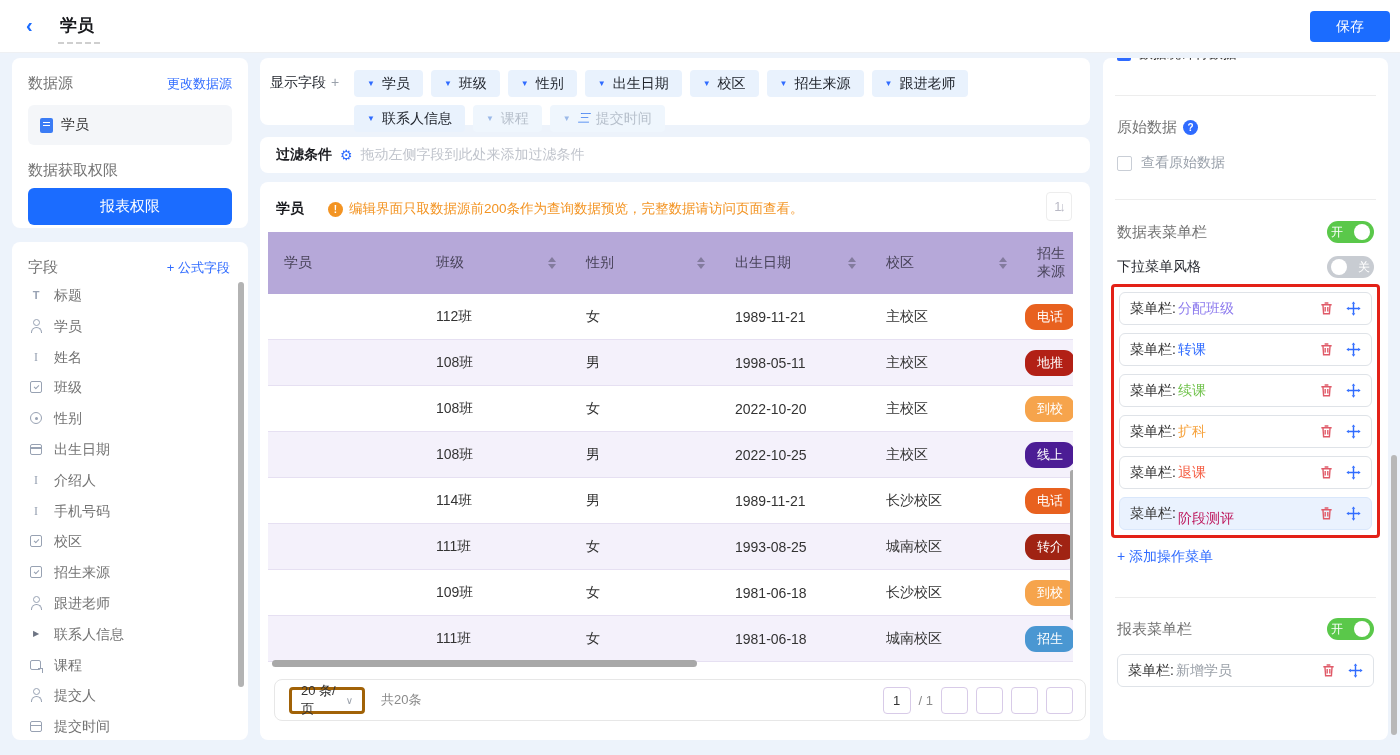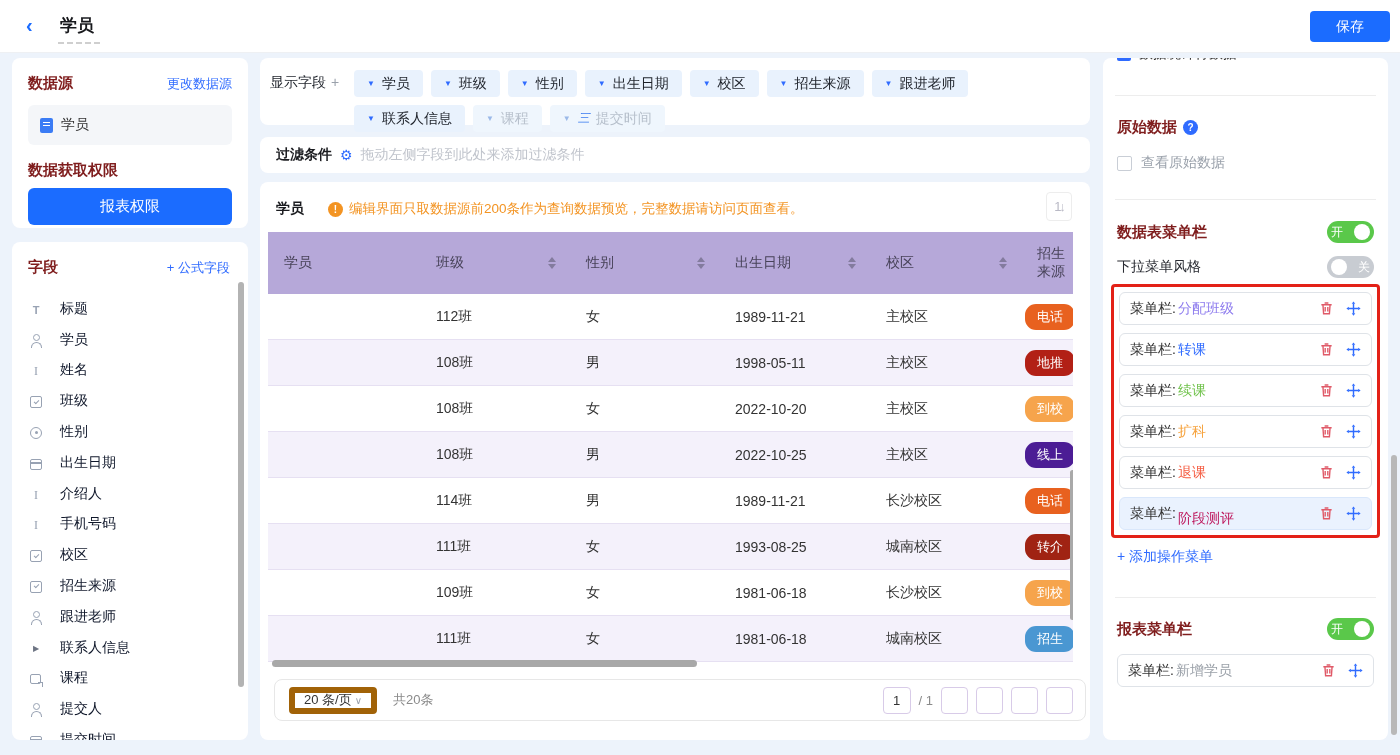--- a/index.html
+++ b/index.html
@@ -6,33 +6,33 @@
   html,body{width:1400px;height:755px;overflow:hidden;font-family:"Liberation Sans","DejaVu Sans",sans-serif;background:#edf3fb;color:#333}
   
   .topbar{position:absolute;left:0;top:0;width:1400px;height:53px;background:#fff;border-bottom:1px solid #eef0f3;z-index:5}
   .back{position:absolute;left:26px;top:14px;font-size:20px;font-weight:700;color:#1b6cff;cursor:pointer}
   .doc-title{position:absolute;left:58px;top:14px;font-size:17px;font-weight:700;color:#17181c;border-bottom:2px dashed #cfcfcf;padding:0 6px 5px 2px}
   .save-btn{position:absolute;right:10px;top:11px;width:80px;height:31px;background:#1b6cff;color:#fff;border:none;border-radius:4px;font-size:14px;cursor:pointer}
   
   .card{position:absolute;background:#fff;border-radius:8px}
   
   .ds-card{left:12px;top:58px;width:236px;height:170px;padding:16px}
-  .sec-title{font-size:15px;font-weight:700;color:#7f1d1d}
+  .sec-title{font-size:15px;font-weight:400;color:#737373}
   .link{color:#2f6bff;font-size:13px;cursor:pointer}
   .ds-head{display:flex;justify-content:space-between;align-items:center}
   .ds-item{margin-top:12px;height:40px;background:#f4f6f9;border-radius:6px;display:flex;align-items:center;padding:0 12px;gap:8px;font-size:14px}
   .doc-ico{width:13px;height:15px;background:#3b7cf5;border-radius:2px;position:relative}
   .doc-ico::after{content:"";position:absolute;left:3px;top:4px;width:7px;height:1.5px;background:#fff;box-shadow:0 3px 0 #fff}
   .perm-title{margin-top:16px}
   .perm-btn{margin-top:8px;width:100%;height:37px;background:#1b6cff;color:#fff;border:none;border-radius:6px;font-size:15px;cursor:pointer}
   
   .fields-card{left:12px;top:242px;width:236px;height:498px;padding:16px 10px 6px 16px;overflow:hidden}
   .fields-head{display:flex;justify-content:space-between;align-items:center;padding-right:8px}
   .field-list{margin-top:10px}
-  .field-row{display:flex;align-items:flex-end;gap:16px;height:30.8px;font-size:14px;color:#0f172a;cursor:grab}
+  .field-row{display:flex;align-items:flex-start;gap:10px;height:30.8px;font-size:14px;color:#737373;cursor:grab}
   .fi{position:relative;width:16px;height:16px;flex:0 0 16px;color:#98a2b3}
   .fi::before,.fi::after{position:absolute;box-sizing:border-box}
   .fi[data-icon-type="title"]::before{content:"T";inset:0;text-align:center;line-height:16px;font-size:11px;font-weight:700}
   .fi[data-icon-type="text"]::before{content:"I";inset:0;text-align:center;line-height:16px;font-size:12px;font-family:"Liberation Serif",serif}
   .fi[data-icon-type="arrow"]::before{content:"▶";inset:0;text-align:center;line-height:16px;font-size:8px;color:#6d7483}
   .fi[data-icon-type="person"]::before{content:"";left:5px;top:1px;width:7px;height:7px;border:1.3px solid currentColor;border-radius:50%}
   .fi[data-icon-type="person"]::after{content:"";left:3px;top:9px;width:11px;height:6px;border:1.3px solid currentColor;border-bottom:0;border-radius:6px 6px 0 0}
   .fi[data-icon-type="select"]::before{content:"";left:2px;top:2px;width:12px;height:12px;border:1.3px solid currentColor;border-radius:2px}
   .fi[data-icon-type="select"]::after{content:"";left:5.5px;top:5.5px;width:5px;height:3px;border-left:1.3px solid currentColor;border-bottom:1.3px solid currentColor;transform:rotate(-45deg)}
   .fi[data-icon-type="radio"]::before{content:"";left:2px;top:2px;width:12px;height:12px;border:1.3px solid currentColor;border-radius:50%}
@@ -71,21 +71,21 @@
   .tri-up{width:0;height:0;border-left:4px solid transparent;border-right:4px solid transparent;border-bottom:5px solid #837b9e}
   .tri-dn{width:0;height:0;border-left:4px solid transparent;border-right:4px solid transparent;border-top:5px solid #837b9e}
   .tbody .trow{height:46px;border-bottom:1px solid #e6e0f2;background:#fff}
   .tbody .trow:nth-child(even){background:#f4f1fb}
   .td{display:flex;align-items:center;padding-left:16px;font-size:14px;color:#333;overflow:hidden;white-space:nowrap}
   .td.badge-cell{padding-left:4px}
   .badge{display:inline-block;padding:4px 12px;border-radius:11px;color:#fff;font-size:13px;white-space:nowrap}
   .hscroll{position:absolute;left:12px;top:478px;height:7px;width:425px;background:#a8a8a8;border-radius:4px}
   .tv-scroll{position:absolute;left:802px;top:238px;width:5px;height:150px;background:#a9a9a9;border-radius:3px}
   .pager{margin-top:17px;margin-left:6px;width:812px;height:42px;border:1px solid #e7e7e7;border-radius:8px;display:flex;align-items:center;padding:0 14px;position:relative}
-  .size-sel{width:88px;height:27px;border:6px solid #a16207;border-radius:4px;display:flex;align-items:center;justify-content:space-between;padding:0 9px;font-size:13px;color:#333;cursor:pointer}
+  .size-sel{width:76px;height:27px;border:3px solid #a16207;border-radius:4px;display:flex;align-items:center;justify-content:space-between;padding:0 9px;font-size:13px;color:#333;cursor:pointer}
   .size-sel .caret{color:#9aa1ab;font-size:10px}
   .total{margin-left:16px;color:#8a8a8a;font-size:13px}
   .pager-right{position:absolute;right:12px;display:flex;align-items:center;gap:8px}
   .page-input{width:28px;height:27px;border:1px solid #d8cbe8;border-radius:4px;text-align:center;font-size:13px;color:#333;line-height:25px}
   .page-of{color:#8a8a8a;font-size:13px}
   .nav-btn{width:27px;height:27px;border:1px solid #d8cbe8;border-radius:4px;background:#fff;color:#c3b4dd;font-size:13px;text-align:center;line-height:25px;cursor:pointer}
   
   .settings-card{left:1103px;top:58px;width:285px;height:682px;padding:0 14px;overflow:hidden}
   .clip-row{height:6px;overflow:hidden;margin-top:0}
   .clip-inner{display:flex;align-items:center;gap:8px;margin-top:-13px;font-size:14px;color:#333}

